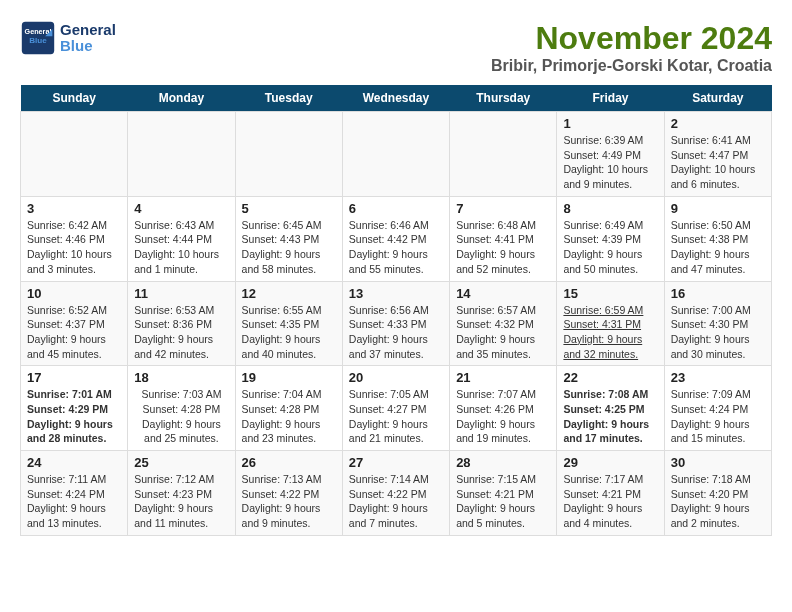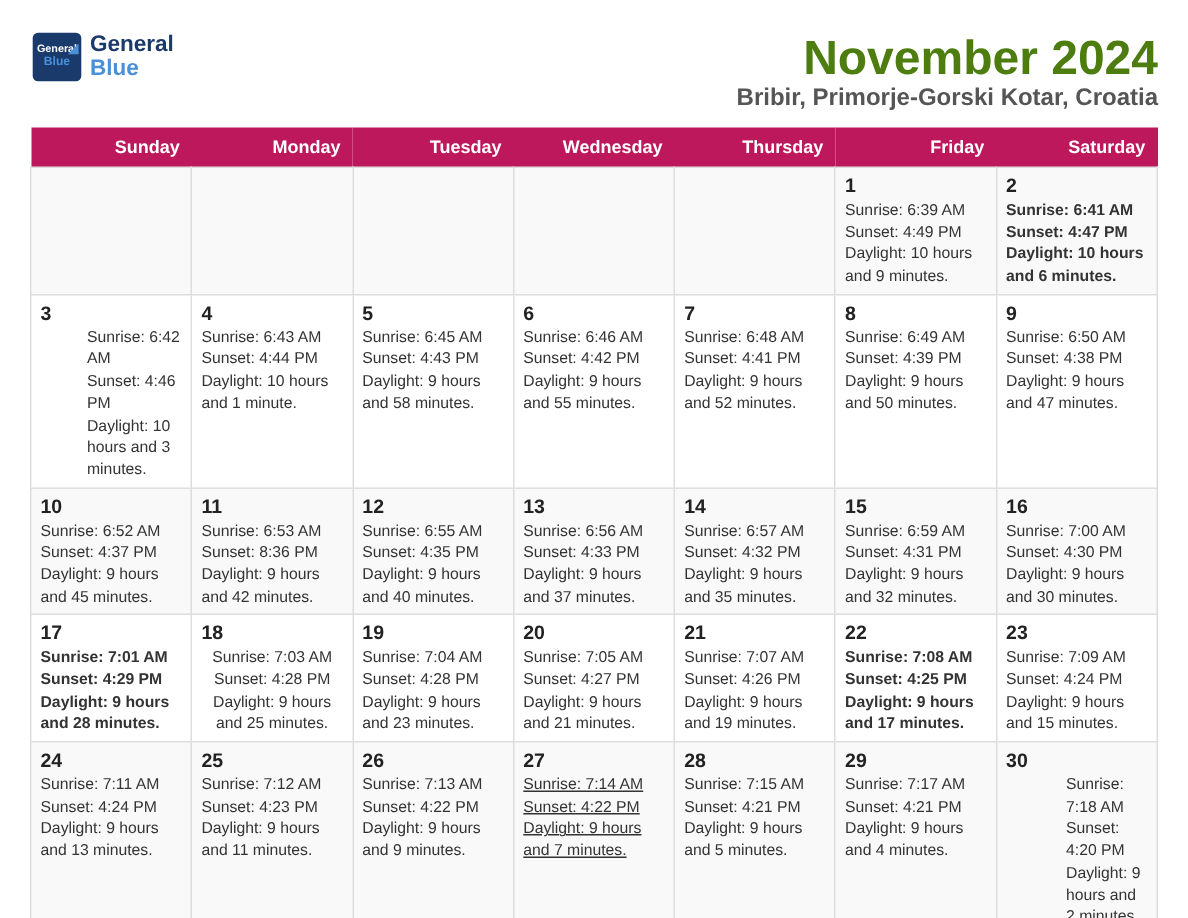--- a/index.html
+++ b/index.html
@@ -37,23 +37,23 @@
       font-size: 16px;
       font-weight: bold;
       color: #555;
     }
     table {
       width: 100%;
       border-collapse: collapse;
       font-size: 11px;
     }
     thead tr th {
-      background: #be185d;
+      background: #0c4a6e;
       color: #fff;
-      text-align: right;
+      text-align: center;
       padding: 6px 8px;
       font-size: 12px;
       font-weight: bold;
     }
     tbody tr td {
       border: 1px solid #ddd;
       vertical-align: top;
       padding: 4px 6px;
       width: 14.28%;
       min-height: 80px;
@@ -122,29 +122,29 @@
         <td class="empty-cell"></td>
         <td class="empty-cell"></td>
         <td>
           <div class="day-num">1</div>
           <div class="day-info" style="white-space: pre-line;">Sunrise: 6:39 AM
 Sunset: 4:49 PM
 Daylight: 10 hours and 9 minutes.</div>
         </td>
         <td>
           <div class="day-num">2</div>
-          <div class="day-info" style="white-space: pre-line; font-weight: bold;">Sunrise: 6:41 AM
+          <div class="day-info" style="white-space: pre-line;">Sunrise: 6:41 AM
 Sunset: 4:47 PM
 Daylight: 10 hours and 6 minutes.</div>
         </td>
       </tr>
       <tr>
         <td>
           <div class="day-num">3</div>
-          <div class="day-info" style="white-space: pre-line; margin-left: 31px;">Sunrise: 6:42 AM
+          <div class="day-info" style="white-space: pre-line;">Sunrise: 6:42 AM
 Sunset: 4:46 PM
 Daylight: 10 hours and 3 minutes.</div>
         </td>
         <td>
           <div class="day-num">4</div>
           <div class="day-info" style="white-space: pre-line;">Sunrise: 6:43 AM
 Sunset: 4:44 PM
 Daylight: 10 hours and 1 minute.</div>
         </td>
         <td>
@@ -204,21 +204,21 @@
 Daylight: 9 hours and 37 minutes.</div>
         </td>
         <td>
           <div class="day-num">14</div>
           <div class="day-info" style="white-space: pre-line;">Sunrise: 6:57 AM
 Sunset: 4:32 PM
 Daylight: 9 hours and 35 minutes.</div>
         </td>
         <td>
           <div class="day-num">15</div>
-          <div class="day-info" style="white-space: pre-line;">Sunrise: 6:59 AM
+          <div class="day-info" style="white-space: pre-line; text-decoration: underline;">Sunrise: 6:59 AM
 Sunset: 4:31 PM
 Daylight: 9 hours and 32 minutes.</div>
         </td>
         <td>
           <div class="day-num">16</div>
           <div class="day-info" style="white-space: pre-line;">Sunrise: 7:00 AM
 Sunset: 4:30 PM
 Daylight: 9 hours and 30 minutes.</div>
         </td>
       </tr>
@@ -280,37 +280,37 @@
 Daylight: 9 hours and 11 minutes.</div>
         </td>
         <td>
           <div class="day-num">26</div>
           <div class="day-info" style="white-space: pre-line;">Sunrise: 7:13 AM
 Sunset: 4:22 PM
 Daylight: 9 hours and 9 minutes.</div>
         </td>
         <td>
           <div class="day-num">27</div>
-          <div class="day-info" style="white-space: pre-line; text-decoration: underline;">Sunrise: 7:14 AM
+          <div class="day-info" style="white-space: pre-line;">Sunrise: 7:14 AM
 Sunset: 4:22 PM
 Daylight: 9 hours and 7 minutes.</div>
         </td>
         <td>
           <div class="day-num">28</div>
           <div class="day-info" style="white-space: pre-line;">Sunrise: 7:15 AM
 Sunset: 4:21 PM
 Daylight: 9 hours and 5 minutes.</div>
         </td>
         <td>
           <div class="day-num">29</div>
           <div class="day-info" style="white-space: pre-line;">Sunrise: 7:17 AM
 Sunset: 4:21 PM
 Daylight: 9 hours and 4 minutes.</div>
         </td>
         <td>
           <div class="day-num">30</div>
-          <div class="day-info" style="white-space: pre-line; margin-left: 40px;">Sunrise: 7:18 AM
+          <div class="day-info" style="white-space: pre-line;">Sunrise: 7:18 AM
 Sunset: 4:20 PM
 Daylight: 9 hours and 2 minutes.</div>
         </td>
       </tr>
     </tbody>
 </table>
 
 </body></html>

